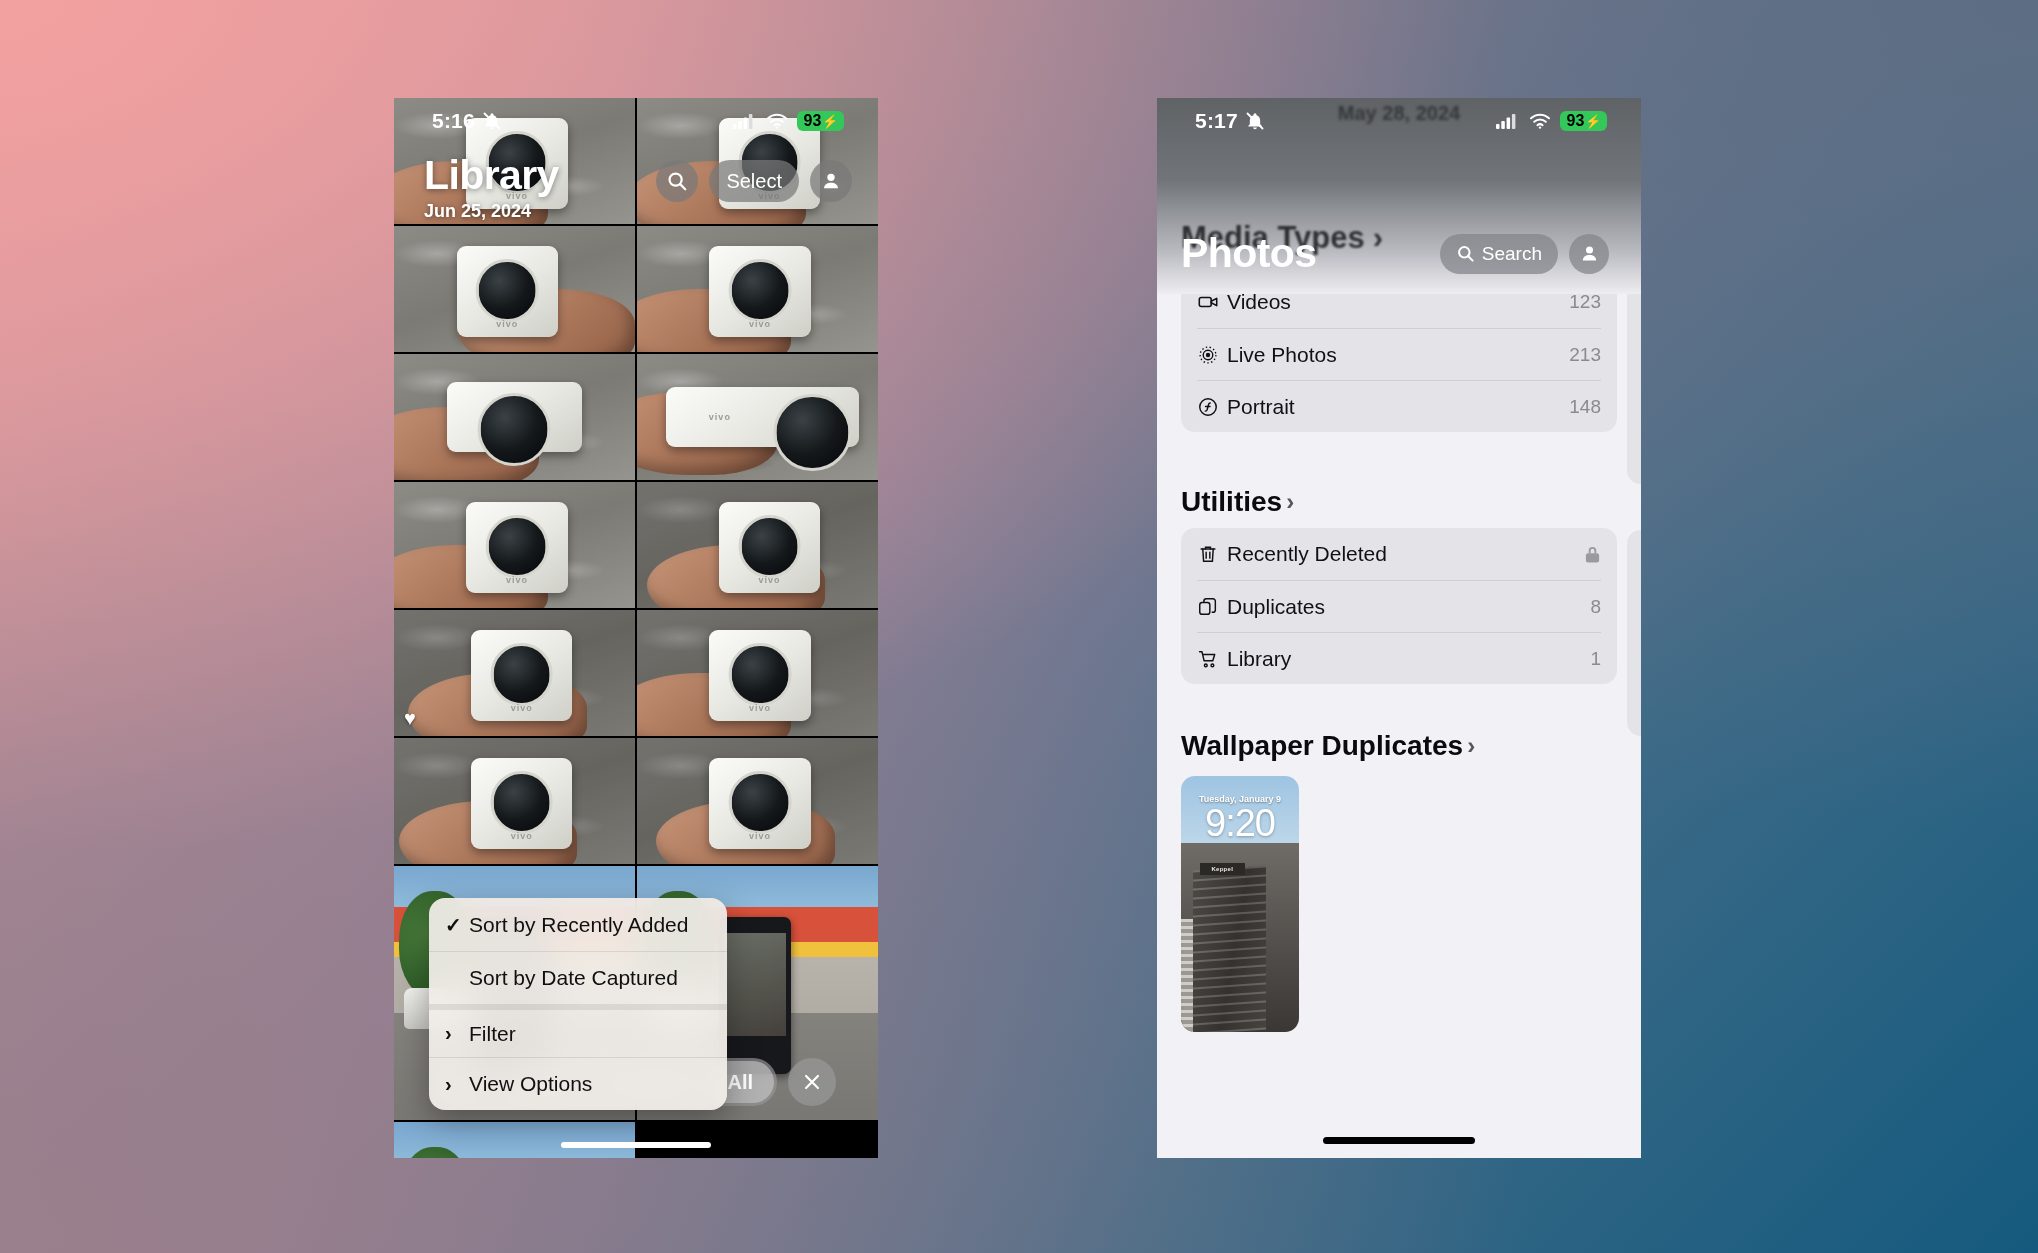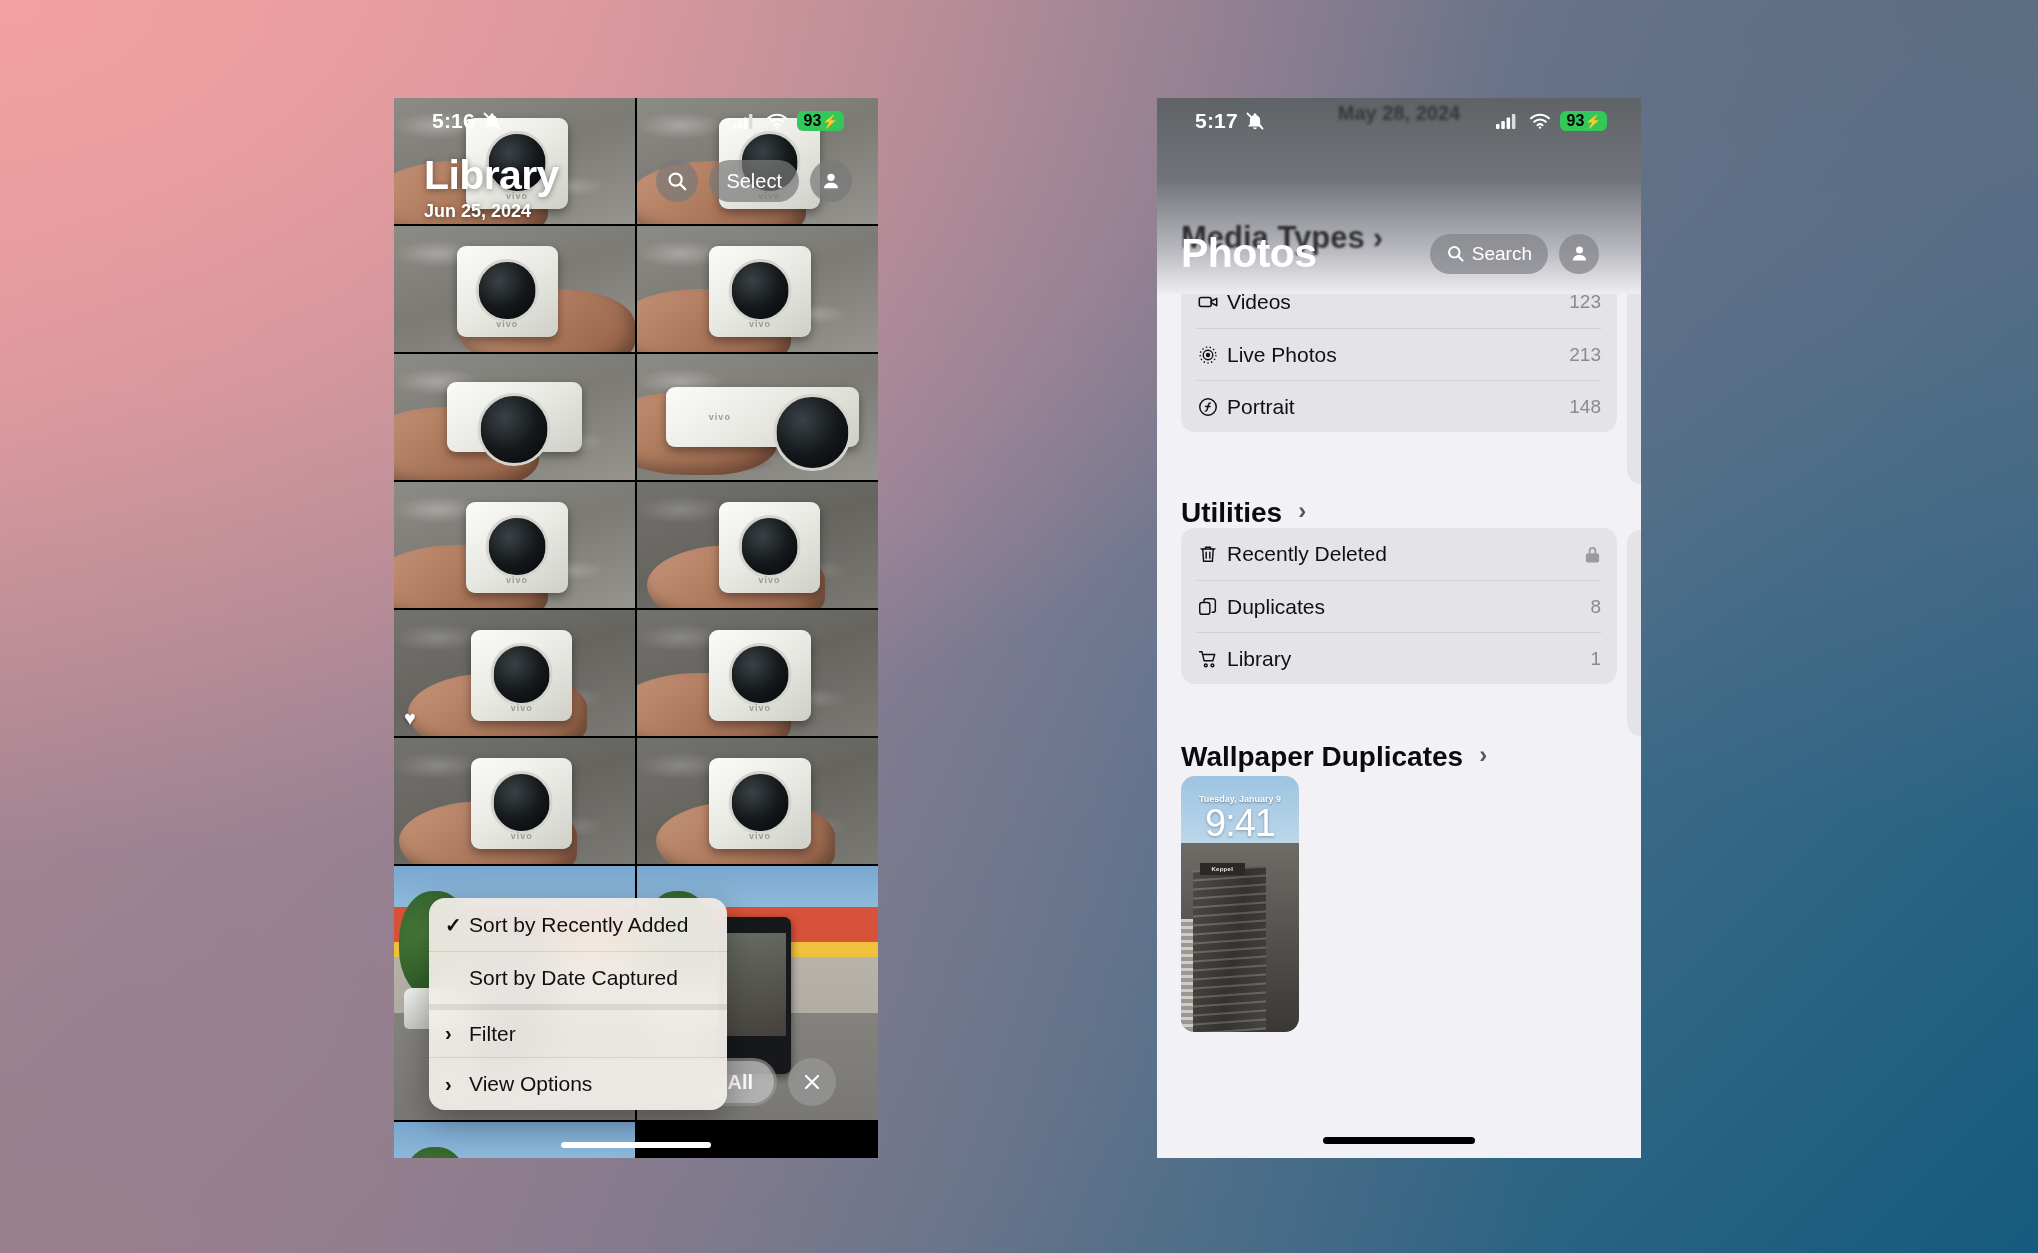--- a/index.html
+++ b/index.html
@@ -145,38 +145,38 @@
   .r-blurtop { position:absolute; left:0; right:0; top:0; height:196px;
     background:linear-gradient(180deg,#5f6366 0%,#71757a 42%,#b9bac0 78%,#eeedf1 100%);
     z-index:20; }
   .ghost-date { position:absolute; top:4px; left:0; right:0; text-align:center;
     font-size:20px; font-weight:bold; color:rgba(25,25,28,.62);
     filter:blur(1.4px); z-index:22; }
   .ghost-sec { position:absolute; top:122px; left:24px; font-size:31px;
     font-weight:bold; color:rgba(12,12,14,.78); filter:blur(1.1px); z-index:23;
     display:flex; align-items:center; gap:8px; }
   .r-head { position:absolute; top:132px; left:0; right:0; z-index:30;
-    display:flex; align-items:center; padding:0 42px 0 24px; }
+    display:flex; align-items:center; padding:0 32px 0 24px; }
   .r-title { color:#fff; font-size:41px; font-weight:bold; letter-spacing:-.6px; }
   .r-actions { margin-left:auto; display:flex; align-items:center; gap:11px; }
   .searchpill { height:40px; border-radius:20px; background:rgba(130,132,137,.72);
     display:flex; align-items:center; gap:7px; padding:0 16px; color:#fff;
     font-size:19px; font-weight:500; }
 
   .r-scroll { position:absolute; inset:0; overflow:hidden; }
   .card { background:#e4e3e8; border-radius:14px; margin:0 24px; overflow:hidden; }
   .row { display:flex; align-items:center; height:52px; padding-left:16px; padding-right:16px; }
   .rowinner { display:flex; align-items:center; flex:1; height:100%;
     border-top:1px solid rgba(0,0,0,.09); }
   .row:first-child .rowinner { border-top:none; }
   .ricon { width:30px; display:flex; align-items:center; color:#111; }
   .rlabel { font-size:21px; color:#111; }
   .rcount { margin-left:auto; font-size:19px; color:#8a8a8f; }
   .rlock { margin-left:auto; color:#9a9a9f; display:flex; }
-  .sectitle { display:flex; gap:16px; margin:11px 24px;
+  .sectitle { display:flex; align-items:center; gap:4px; margin:0 24px;
     font-size:28px; font-weight:bold; color:#0b0b0d; }
   .wallcard { width:118px; height:256px; border-radius:14px; margin:0 24px;
     overflow:hidden; position:relative;
     background:linear-gradient(#9ec4e2 0%,#bcd6e9 26%,#6f6c68 26%,#3a3734 100%); }
   .wall-date { position:absolute; top:18px; left:0; right:0; text-align:center;
     color:#fff; font-size:9px; font-weight:bold; text-shadow:0 1px 2px rgba(0,0,0,.4); }
   .wall-time { position:absolute; top:26px; left:0; right:0; text-align:center;
     color:#fff; font-size:38px; font-weight:300; letter-spacing:-1px;
     text-shadow:0 1px 3px rgba(0,0,0,.3); }
   .tower { position:absolute; left:10%; top:36%; width:62%; bottom:0;
@@ -529,21 +529,21 @@
     </div>
     <div class="edge-card" style="top:432px;height:206px;"></div>
 
     <div class="sectitle" style="position:absolute;top:632px;">
       <span>Wallpaper Duplicates</span>
       <span style="font-size:24px;color:#56565b;">›</span>
     </div>
 
     <div class="wallcard" style="position:absolute;top:678px;text-decoration:underline;">
       <div class="wall-date">Tuesday, January 9</div>
-      <div class="wall-time">9:41</div>
+      <div class="wall-time">9:20</div>
       <div class="tower2"></div>
       <div class="tower"></div>
       <div class="keppel">Keppel</div>
     </div>
   </div>
 
   <div class="r-blurtop"></div>
   <div class="ghost-date">May 28, 2024</div>
   <div class="ghost-sec">
     <span>Media Types</span>

